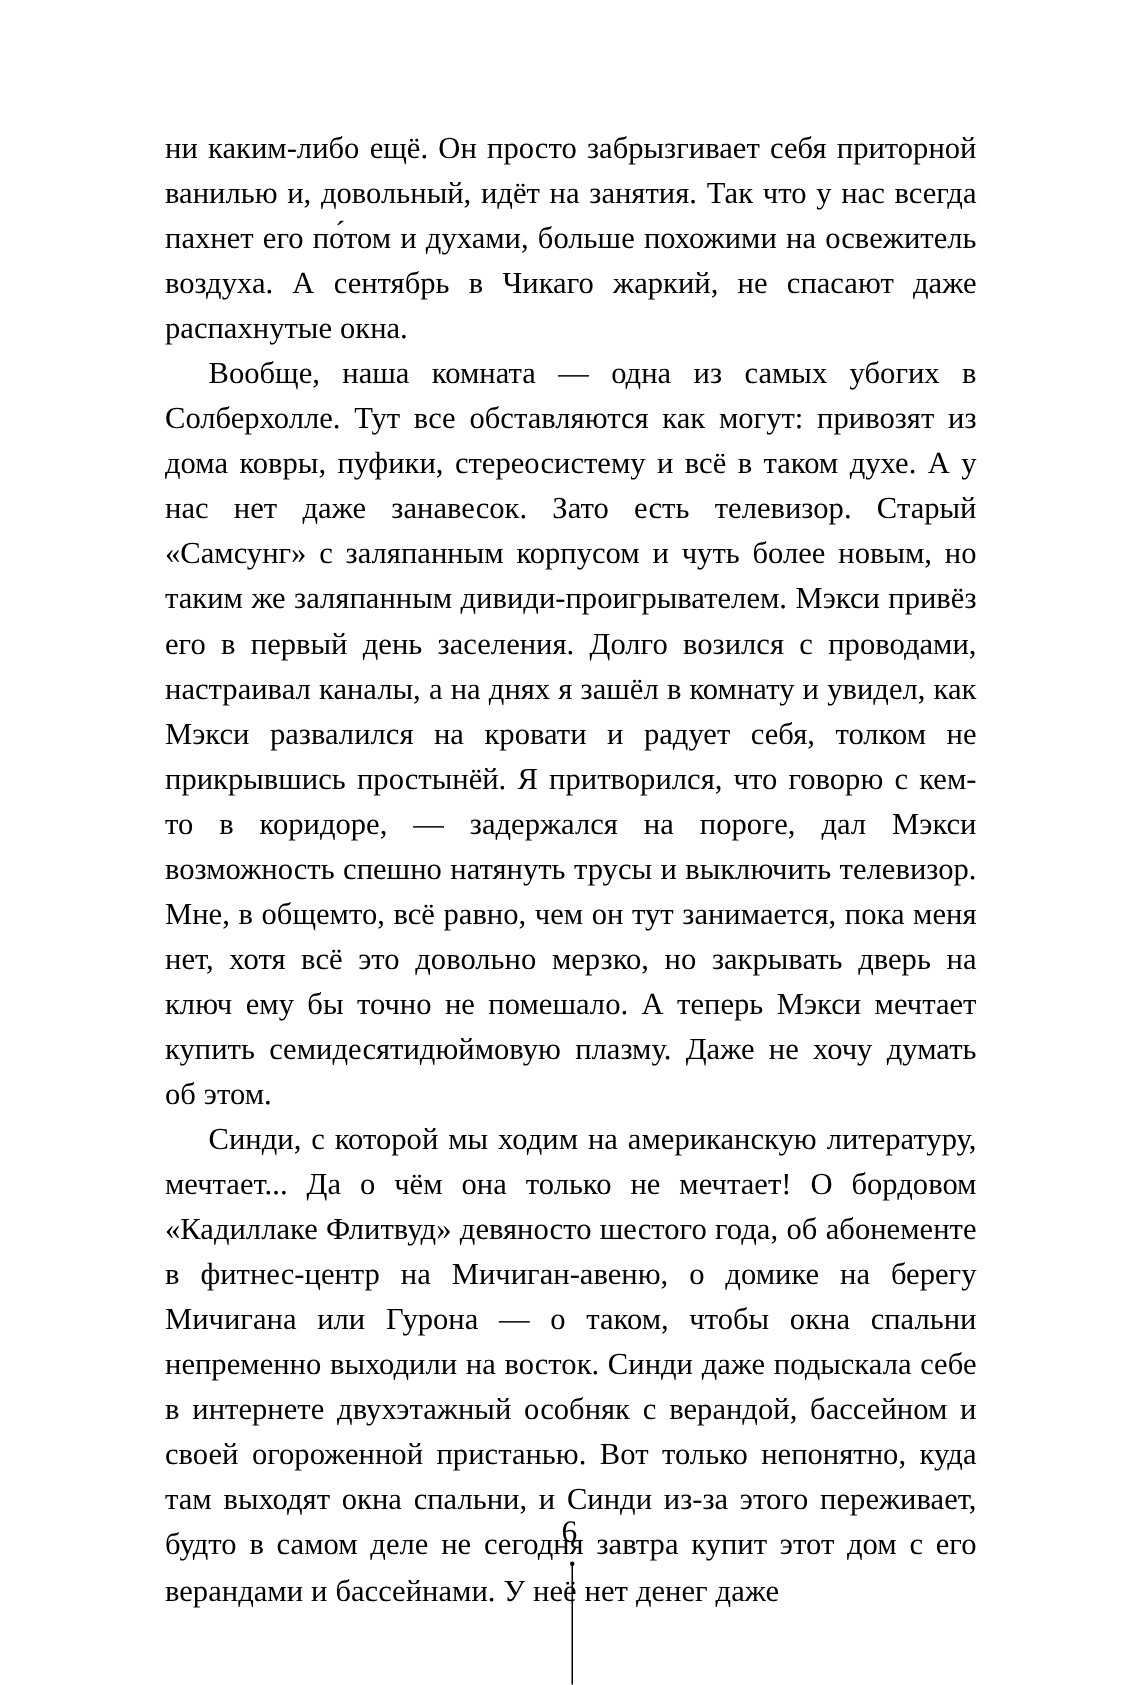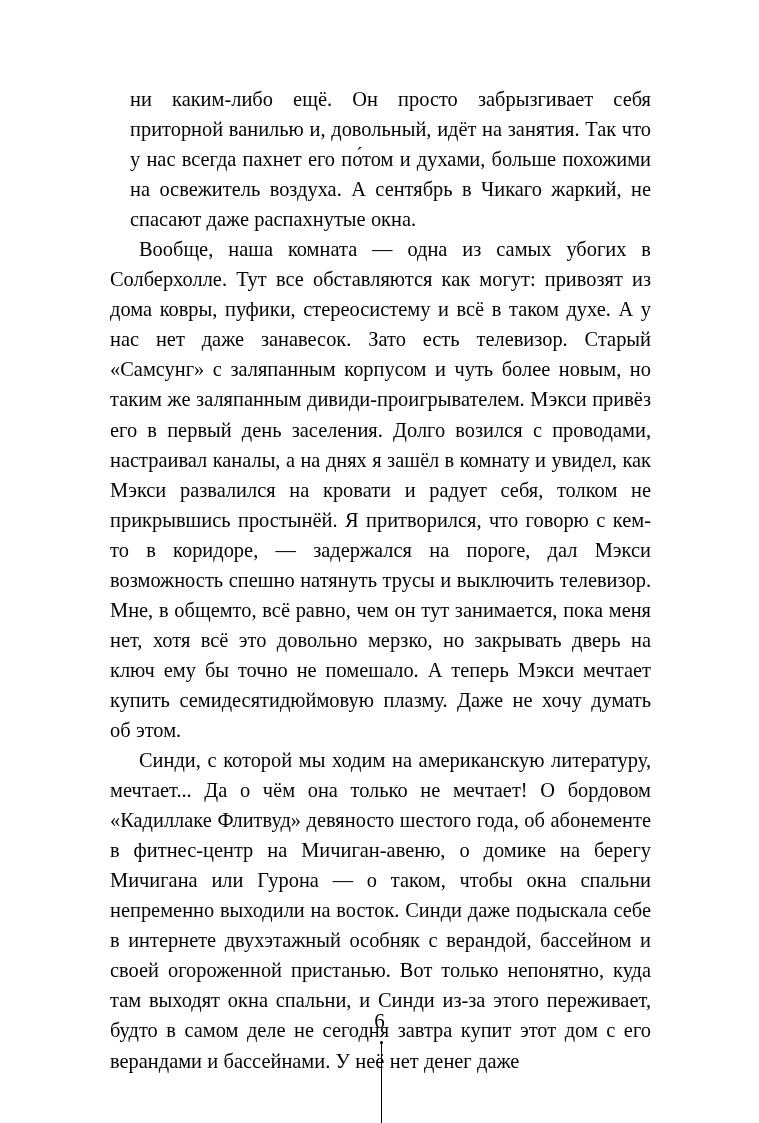--- a/index.html
+++ b/index.html
@@ -39,21 +39,20 @@
     text-indent: 29px;
     font-size: 20.4px;
     line-height: 30.05px;
     letter-spacing: 0.01px;
     word-spacing: 0.2px;
     hyphens: manual;
     -webkit-hyphens: manual;
   }
   .para.no-indent {
     text-indent: 0;
-    margin-left: 20px;
   }
 
   
   #footer {
     position: absolute;
     left: 0;
     top: 1008px;
     width: 759px;
     height: 115px;
   }

